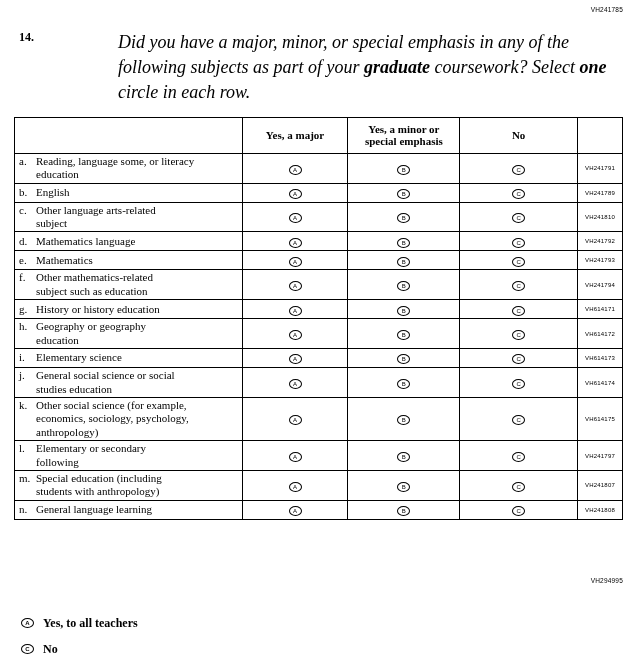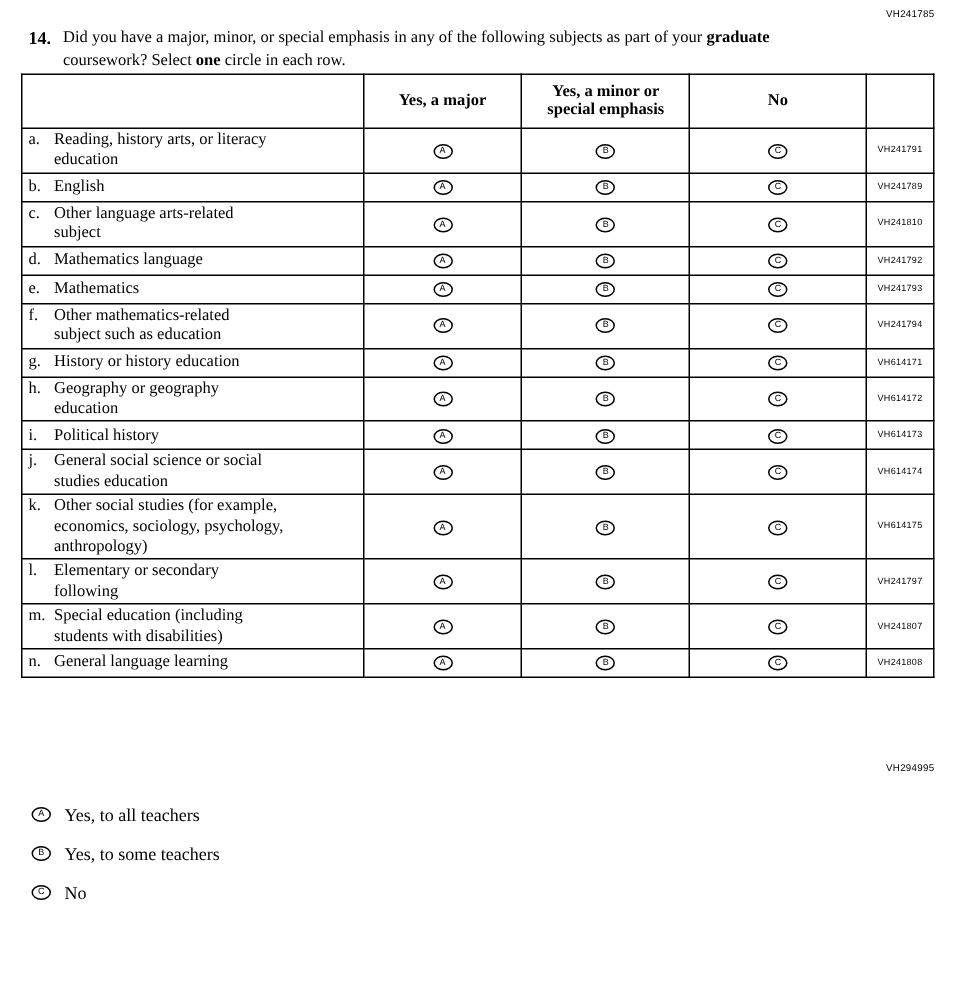--- a/index.html
+++ b/index.html
@@ -10,25 +10,25 @@
     font-family:"Liberation Serif","DejaVu Serif",serif;
     overflow:hidden;
   }
   .page { position:relative; width:637px; height:667px; padding:6px 14px 0 14px; }
 
   .tiny-code {
     font-family:"Liberation Sans","DejaVu Sans",sans-serif;
     font-size:6.5px; text-align:right; letter-spacing:0.2px;
   }
 
-  .q-block { display:flex; margin-top:5px; }
+  .q-block { display:flex; margin-top:17px;justify-content:space-between; }
   .q-num { font-weight:bold; font-size:12px; width:28px; flex:none; padding-left:5px; }
-  .q-text { font-size:11px; line-height:1.4; width:505px; }
-
-  table.q14 { border-collapse:collapse; table-layout:fixed; }
+  .q-text { font-size:18px; line-height:1.4; width:505px;font-style:italic; }
+
+  table.q14 { border-collapse:collapse; margin-top:11px; table-layout:fixed; }
   table.q14 td, table.q14 th { border:1px solid #000; }
   col.c-label { width:228px; }
   col.c-b1 { width:106px; }
   col.c-b2 { width:112px; }
   col.c-b3 { width:118px; }
   col.c-code { width:45px; }
   table.q14 th {
     font-size:11px; font-weight:bold; text-align:center;
     padding:5px 2px; line-height:1.15; white-space:pre-line; vertical-align:middle; height:36px;
   }
@@ -48,21 +48,21 @@
     background:#fff; vertical-align:middle;
   }
   .bl {
     font-family:"Liberation Sans","DejaVu Sans",sans-serif;
     font-size:6px; line-height:1; font-style:normal;
   }
 
   .mid-code { margin-top:57px; }
 
   .q15-options { margin-top:15px; padding-left:7px; }
-  .option { display:flex; align-items:center; margin-bottom:11px; font-size:12px; }
+  .option { display:flex; align-items:center; margin-bottom:11px; font-size:12px;font-weight:bold; }
   .option .bubble { margin-right:9px; flex:none; }
 </style>
 </head>
 <body>
 
 <div class="page">
 
   <div class="tiny-code">VH241785</div>
 
   <div class="q-block">
@@ -86,21 +86,21 @@
 special emphasis</th>
         <th>No</th>
         <th></th>
       </tr>
     </thead>
     <tbody>
       <tr>
         <td class="lbl">
             <div class="lbl-inner">
               <span class="pfx">a.</span>
-              <span class="txt">Reading, history arts, or literacy
+              <span class="txt">Reading, language some, or literacy
 education</span>
             </div>
           </td>
         <td class="bub"><span class="bubble">
               <i class="bl">A</i>
             </span></td>
         <td class="bub"><span class="bubble">
               <i class="bl">B</i>
             </span></td>
         <td class="bub"><span class="bubble">
@@ -234,21 +234,21 @@
             </span></td>
         <td class="bub"><span class="bubble">
               <i class="bl">C</i>
             </span></td>
         <td class="code">VH614172</td>
       </tr>
       <tr>
         <td class="lbl">
             <div class="lbl-inner">
               <span class="pfx">i.</span>
-              <span class="txt">Political history</span>
+              <span class="txt">Elementary science</span>
             </div>
           </td>
         <td class="bub"><span class="bubble">
               <i class="bl">A</i>
             </span></td>
         <td class="bub"><span class="bubble">
               <i class="bl">B</i>
             </span></td>
         <td class="bub"><span class="bubble">
               <i class="bl">C</i>
@@ -271,21 +271,21 @@
             </span></td>
         <td class="bub"><span class="bubble">
               <i class="bl">C</i>
             </span></td>
         <td class="code">VH614174</td>
       </tr>
       <tr>
         <td class="lbl">
             <div class="lbl-inner">
               <span class="pfx">k.</span>
-              <span class="txt">Other social studies (for example,
+              <span class="txt">Other social science (for example,
 economics, sociology, psychology,
 anthropology)</span>
             </div>
           </td>
         <td class="bub"><span class="bubble">
               <i class="bl">A</i>
             </span></td>
         <td class="bub"><span class="bubble">
               <i class="bl">B</i>
             </span></td>
@@ -311,21 +311,21 @@
         <td class="bub"><span class="bubble">
               <i class="bl">C</i>
             </span></td>
         <td class="code">VH241797</td>
       </tr>
       <tr>
         <td class="lbl">
             <div class="lbl-inner">
               <span class="pfx">m.</span>
               <span class="txt">Special education (including
-students with disabilities)</span>
+students with anthropology)</span>
             </div>
           </td>
         <td class="bub"><span class="bubble">
               <i class="bl">A</i>
             </span></td>
         <td class="bub"><span class="bubble">
               <i class="bl">B</i>
             </span></td>
         <td class="bub"><span class="bubble">
               <i class="bl">C</i>
@@ -356,26 +356,20 @@
   <div class="tiny-code mid-code">VH294995</div>
 
   <div class="q-block">
     <div>
       <div class="q15-options">
         <div class="option">
           <span class="bubble">
               <i class="bl">A</i>
             </span>
           <span>Yes, to all teachers</span>
-        </div>
-        <div class="option">
-          <span class="bubble">
-              <i class="bl">B</i>
-            </span>
-          <span>Yes, to some teachers</span>
         </div>
         <div class="option">
           <span class="bubble">
               <i class="bl">C</i>
             </span>
           <span>No</span>
         </div>
       </div>
     </div>
   </div>

